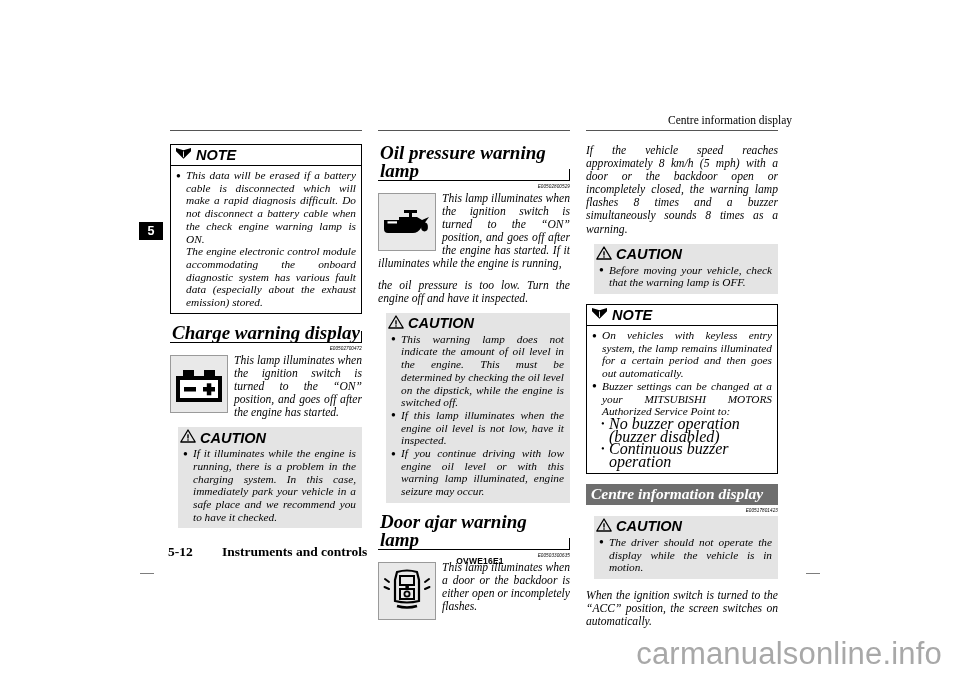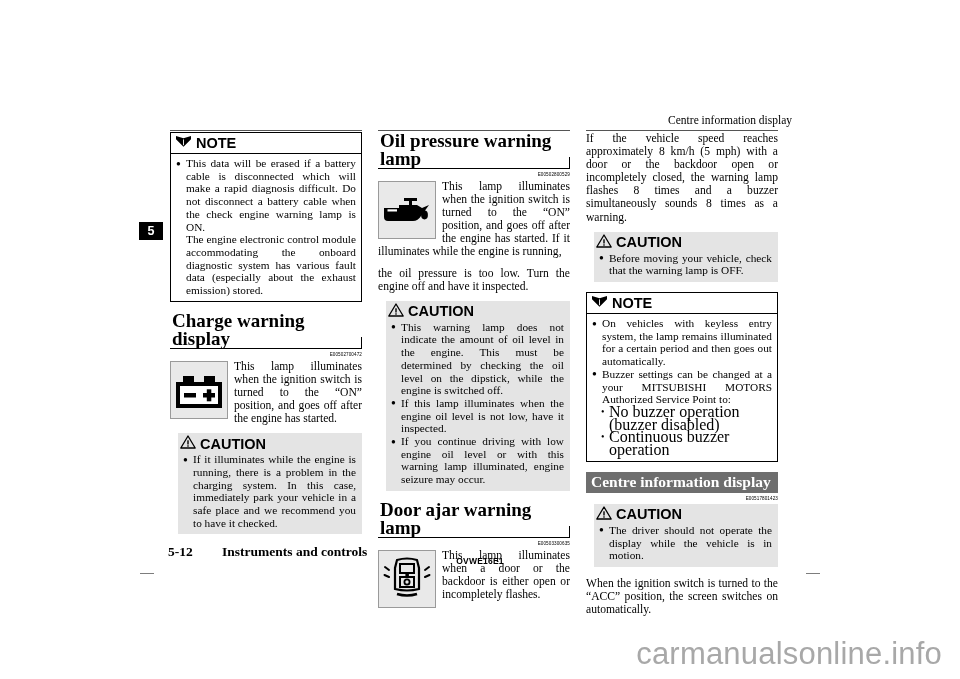--- a/index.html
+++ b/index.html
@@ -46,22 +46,23 @@
     font-family: "Liberation Sans", sans-serif;
     font-weight: bold;
     font-size: 12.5px;
     text-align: center;
     line-height: 18px;
   }
 
   
   .col {
     position: absolute;
-    top: 132px;
+    top: 144px;
     width: 192px;
+    font-style: italic;
   }
   .col1 { left: 170px; }
   .col2 { left: 378px; }
   .col3 { left: 586px; }
 
   .col-rule {
     position: absolute;
     top: 130px;
     width: 192px;
     height: 0;

